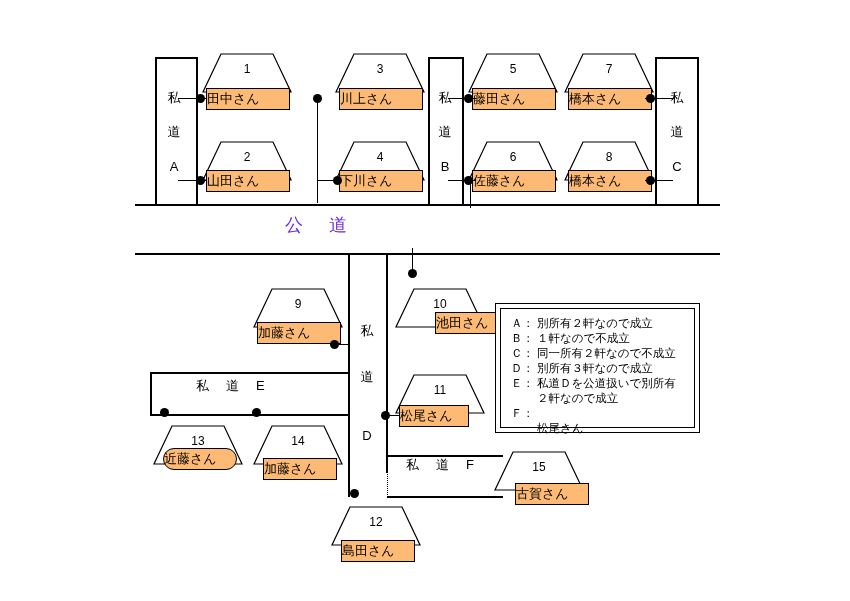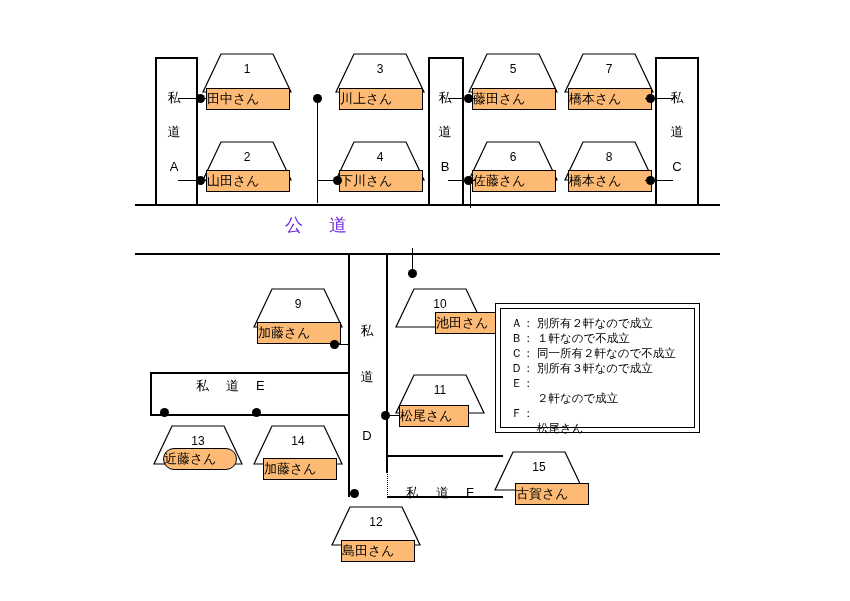--- a/index.html
+++ b/index.html
@@ -291,21 +291,21 @@
     <svg width="92" height="42" viewBox="0 0 92 42">
       <polygon points="20,2 72,2 90,40 2,40" fill="#ffffff" stroke="#000000" stroke-width="1.2"></polygon>
     </svg>
     <div class="num">14</div>
   </div>
   <div class="namebox" style="left:263px; top:458px; width:72px;">加藤さん</div>
 
   <div class="dotted" style="left:387px; top:455px; height:42px;"></div>
   <div class="ln hline" style="left:387px; top:455px; width:116px; height:2px;"></div>
   <div class="ln hline" style="left:387px; top:496px; width:116px; height:2px;"></div>
-  <div class="htext" style="left:406px; top:484px; letter-spacing:2px;">私　道　F</div>
+  <div class="htext" style="left:406px; top:456px; letter-spacing:2px;">私　道　F</div>
   <div class="dot" style="left:498px; top:481px;"></div>
   <div class="ln hline" style="left:503px; top:485px; width:18px;"></div>
 
   <div class="house" style="left:493px; top:450px;">
     <svg width="92" height="42" viewBox="0 0 92 42">
       <polygon points="20,2 72,2 90,40 2,40" fill="#ffffff" stroke="#000000" stroke-width="1.2"></polygon>
     </svg>
     <div class="num">15</div>
   </div>
   <div class="namebox" style="left:515px; top:483px; width:72px;">古賀さん</div>
@@ -332,20 +332,21 @@
       <div class="legend-row">
         <span class="legend-key">Ｃ：</span>
         <span>同一所有２軒なので不成立</span>
       </div>
       <div class="legend-row">
         <span class="legend-key">Ｄ：</span>
         <span>別所有３軒なので成立</span>
       </div>
       <div class="legend-row">
         <span class="legend-key">Ｅ：</span>
+        <span>私道Ｄを公道扱いで別所有</span>
       </div>
       <div class="legend-cont">２軒なので成立</div>
       <div class="legend-row">
         <span class="legend-key">Ｆ：</span>
       </div>
       <div class="legend-cont">松尾さん</div>
     </div>
   </div>
 
 </div>

